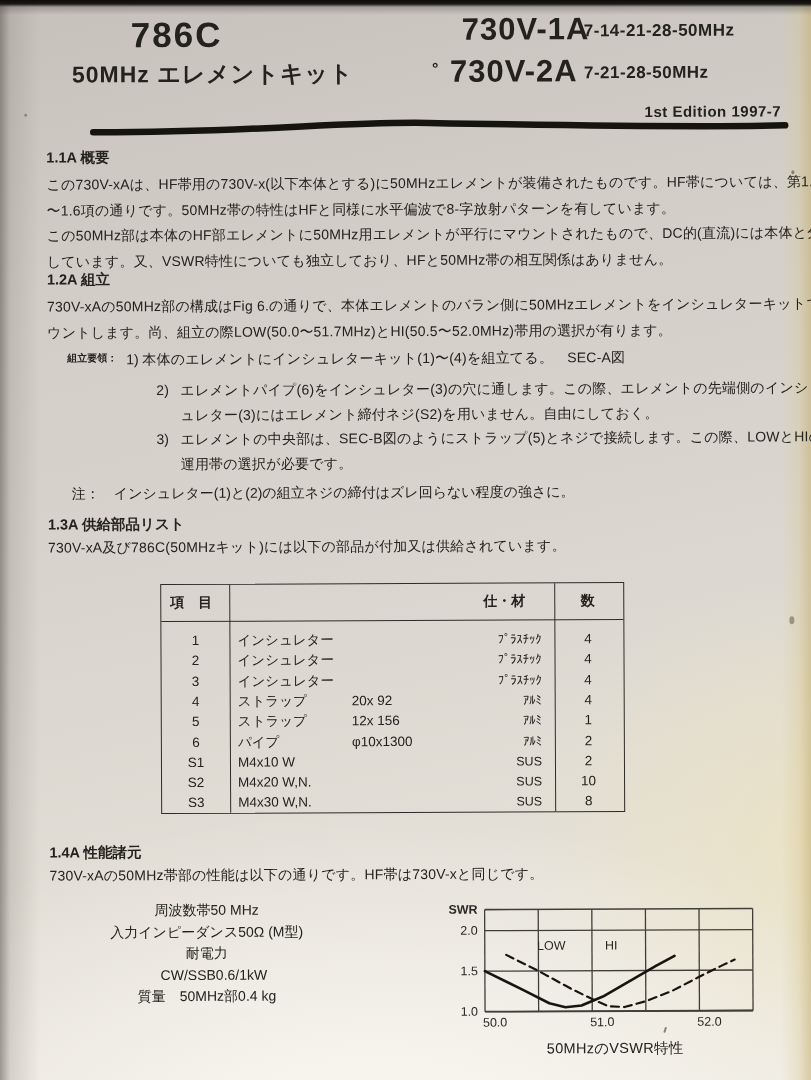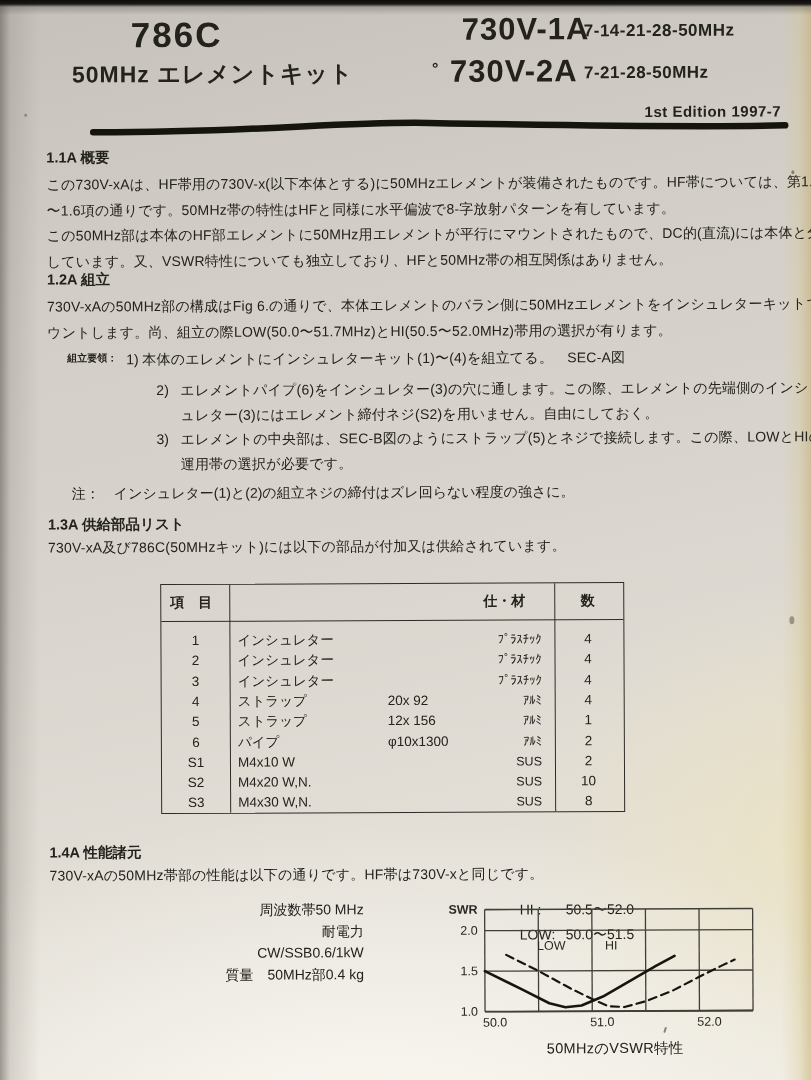--- a/index.html
+++ b/index.html
@@ -46,26 +46,26 @@
   .ptable .vl2{position:absolute;top:0;bottom:0;left:393px;width:0;border-left:1.6px solid #2e2c28;}
   .phead{position:absolute;top:9px;font-size:14px;font-weight:600;text-align:center;white-space:nowrap;}
   .ph-item{left:0;width:60px;}
   .ph-name{left:100px;width:220px;}
   .ph-mat{left:298px;width:90px;}
   .ph-qty{left:393px;width:67px;}
   .prow{position:absolute;left:0;width:462px;height:20px;line-height:20px;font-size:13.5px;}
   .prow span{position:absolute;white-space:nowrap;}
   .pc-item{left:0;width:68px;text-align:center;}
   .pc-name{left:76px;}
-  .pc-size{left:190px;margin-left:36px;}
+  .pc-size{left:190px;}
   .pc-mat{left:240px;width:140px;text-align:right;font-size:12.5px;}
   .pc-qty{left:393px;width:67px;text-align:center;}
   
   .specs{left:48px;top:901px;width:314px;}
-  .spec-row{display:flex;justify-content:flex-end;height:21.5px;font-size:14px;white-space:nowrap;}
+  .spec-row{display:flex;justify-content:center;height:21.5px;font-size:14px;white-space:nowrap;}
   .spec-row .ind{padding-left:14px;}
   .bands{left:518px;top:902px;width:150px;}
   .band-row{height:25px;font-size:14px;white-space:nowrap;}
   .band-label{display:inline-block;width:46px;}
   
   .chart{left:447px;top:895px;}
   .caption{left:447px;top:1040px;width:332px;text-align:center;font-size:14.5px;font-weight:500;letter-spacing:.3px;}
   
   .speck{position:absolute;border-radius:50%;}
   .sp1{left:793px;top:172px;width:3px;height:4px;background:rgba(70,60,50,.55);}
@@ -199,35 +199,35 @@
       <div class="stitle">1.4A 性能諸元</div>
       <div class="intro">730V-xAの50MHz帯部の性能は以下の通りです。HF帯は730V-xと同じです。</div>
     </div>
 
     <div class="abs specs" id="specs">
         <div class="spec-row">
           <span>周波数帯</span>
           <span>50 MHz</span>
         </div>
         <div class="spec-row">
+          <span>入力インピーダンス</span>
+          <span>50Ω (M型)</span>
+        </div>
+        <div class="spec-row">
           <span>耐電力</span>
           <span></span>
         </div>
         <div class="spec-row">
           <span class="ind">CW/SSB</span>
           <span>0.6/1kW</span>
         </div>
         <div class="spec-row">
           <span>質量　50MHz部</span>
           <span>0.4 kg</span>
         </div>
-      </div>
-    <div class="abs bands" id="bands">
-        <div class="band-row"><span class="band-label">HI :</span><span>50.5〜52.0</span></div>
-        <div class="band-row"><span class="band-label">LOW:</span><span>50.0〜51.5</span></div>
       </div>
 
     <svg class="abs chart" id="chart" width="332" height="164" viewBox="0 0 332 164">
         <line x1="36" y1="117" x2="36" y2="15" stroke="#403e39" stroke-width="1.3"></line>
         <line x1="89.6" y1="117" x2="89.6" y2="15" stroke="#403e39" stroke-width="1.3"></line>
         <line x1="143.2" y1="117" x2="143.2" y2="15" stroke="#403e39" stroke-width="1.3"></line>
         <line x1="196.79999999999998" y1="117" x2="196.79999999999998" y2="15" stroke="#403e39" stroke-width="1.3"></line>
         <line x1="250.4" y1="117" x2="250.4" y2="15" stroke="#403e39" stroke-width="1.3"></line>
         <line x1="304" y1="117" x2="304" y2="15" stroke="#403e39" stroke-width="1.3"></line>
         <line x1="36" y1="36.04761904761902" x2="304" y2="36.04761904761902" stroke="#403e39" stroke-width="1.3"></line>

